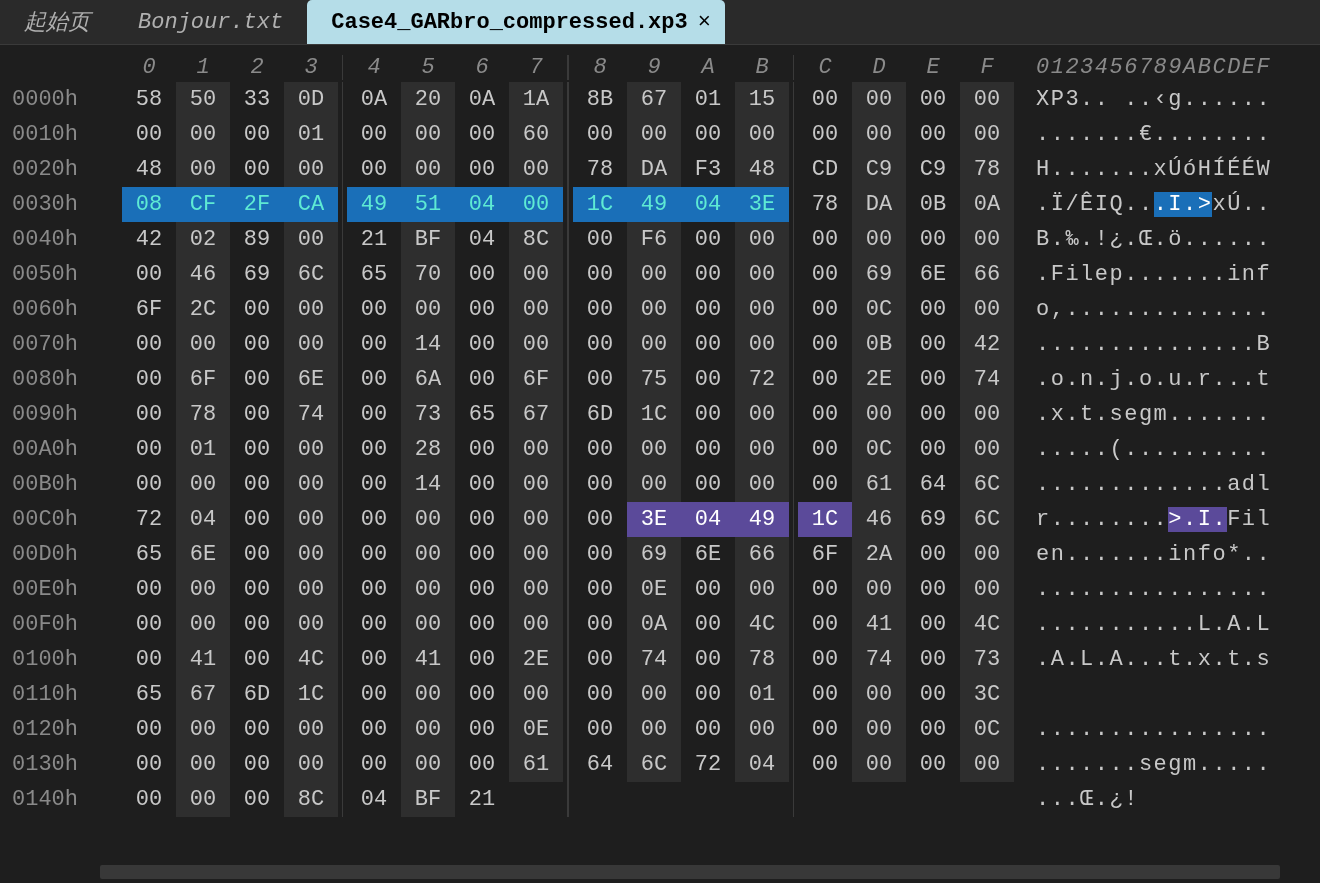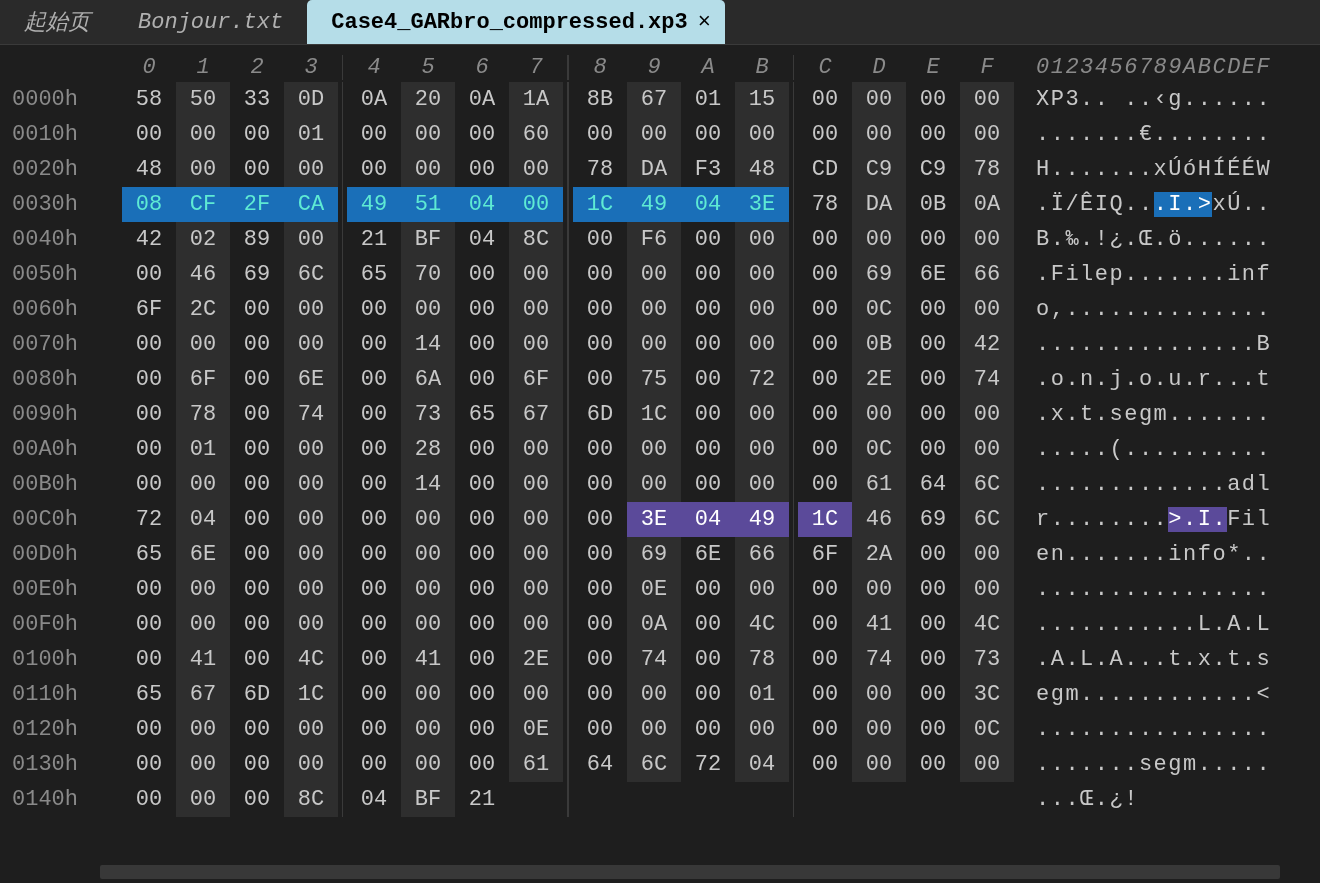--- a/index.html
+++ b/index.html
@@ -672,21 +672,20 @@
             <div class="hex-cell">00</div>
             <div class="hex-cell alt">01</div>
           </div>
           <div class="hex-group">
             <div class="hex-cell">00</div>
             <div class="hex-cell alt">00</div>
             <div class="hex-cell">00</div>
             <div class="hex-cell alt">3C</div>
           </div>
         </div>
-        <div class="ascii-col">egm............&lt;</div>
       </div>
       <div class="row">
         <div class="addr-col">0120h</div>
         <div class="hex-col">
           <div class="hex-group">
             <div class="hex-cell">00</div>
             <div class="hex-cell alt">00</div>
             <div class="hex-cell">00</div>
             <div class="hex-cell alt">00</div>
           </div>

